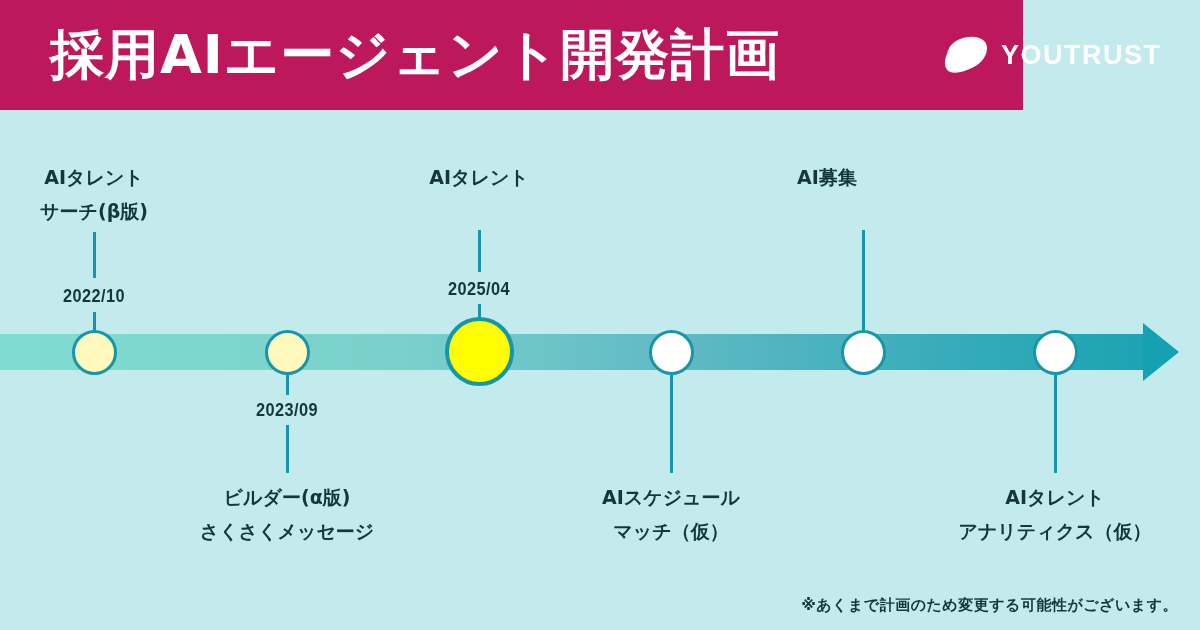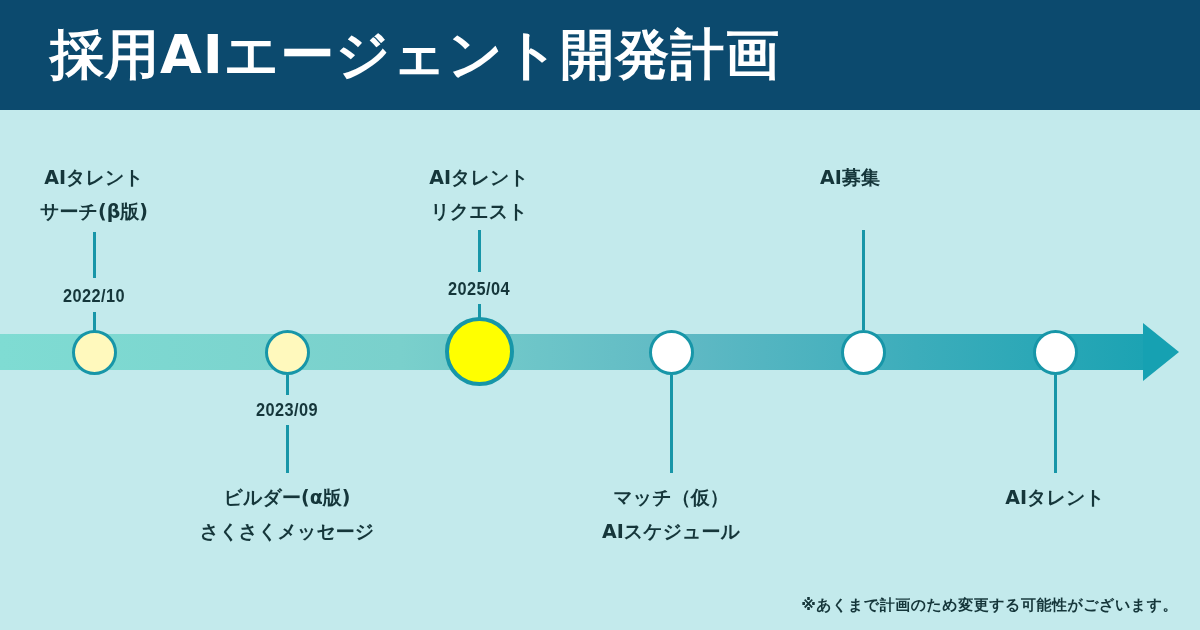--- a/index.html
+++ b/index.html
@@ -4,22 +4,22 @@
   <style>
     * { margin: 0; padding: 0; box-sizing: border-box; }
     html, body { width: 1200px; height: 630px; overflow: hidden; }
     body {
       position: relative;
       background: #c3eaec;
       font-family: "DejaVu Sans", "Liberation Sans", sans-serif;
       color: #16383c;
     }
     .header {
-      position: absolute; left: 0; top: 0; width: 1200px; height: 110px;
-      background: #0c4a6e;
+      position: absolute; left: 0; top: 0; width: 1023px; height: 110px;
+      background: #be185d;
     }
     .header-title {
       position: absolute; left: 50px; top: 20px;
       font-size: 54px; font-weight: bold; color: #ffffff;
       letter-spacing: 1px; line-height: 70px; white-space: nowrap;
     }
     .logo {
       position: absolute; left: 943px; top: 34px; height: 42px;
       display: flex; align-items: center; gap: 12px;
     }
@@ -64,20 +64,26 @@
       position: absolute; right: 22px; top: 596px;
       font-size: 15px; font-weight: bold; color: #15363a; letter-spacing: 0.5px;
       white-space: nowrap;
     }
   </style>
 </head>
 <body>
 
 <div class="header">
   <div class="header-title">採用AIエージェント開発計画</div>
+  <div class="logo">
+    <svg viewBox="0 0 46 42">
+      <path d="M4 20 C 6 10, 14 4, 26 3 C 36 2, 44 6, 44 14 C 44 24, 36 32, 24 36 C 14 40, 6 40, 3 34 C 1 30, 2 24, 4 20 Z" fill="#ffffff"></path>
+    </svg>
+    <span class="logo-text">YOUTRUST</span>
+  </div>
 </div>
 
 <div class="timeline-bar"></div>
 <div class="timeline-arrow"></div>
 
 <div>
   <div class="label" style="left:-36px; top:160px;">
     <div>AIタレント</div>
     <div>サーチ(β版)</div>
   </div>
@@ -94,46 +100,46 @@
   <div class="stem" style="left:286px; top:425px; height:48px;"></div>
   <div class="label" style="left:157px; top:480px;">
     <div>ビルダー(α版)</div>
     <div>さくさくメッセージ</div>
   </div>
 </div>
 
 <div>
   <div class="label" style="left:349px; top:160px;">
     <div>AIタレント</div>
-    <div>リクエスト</div>
   </div>
   <div class="stem" style="left:478px; top:230px; height:42px;"></div>
   <div class="date" style="left:409px; top:278px;">2025/04</div>
   <div class="stem" style="left:478px; top:304px; height:14px;"></div>
   <div class="node" style="left:445px; top:317px; width:69px; height:69px; background:#ffff00; border-width:4px;"></div>
 </div>
 
 <div>
   <div class="node" style="left:649px; top:330px; width:45px; height:45px; background:#ffffff;"></div>
   <div class="stem" style="left:670px; top:375px; height:98px;"></div>
   <div class="label" style="left:541px; top:480px;">
+    <div>AIスケジュール</div>
     <div>マッチ（仮）</div>
-    <div>AIスケジュール</div>
   </div>
 </div>
 
 <div>
-  <div class="label" style="left:720px; top:160px;">
+  <div class="label" style="left:697px; top:160px;">
     <div>AI募集</div>
   </div>
   <div class="stem" style="left:862px; top:230px; height:100px;"></div>
   <div class="node" style="left:841px; top:330px; width:45px; height:45px; background:#ffffff;"></div>
 </div>
 
 <div>
   <div class="node" style="left:1033px; top:330px; width:45px; height:45px; background:#ffffff;"></div>
   <div class="stem" style="left:1054px; top:375px; height:98px;"></div>
   <div class="label" style="left:925px; top:480px;">
     <div>AIタレント</div>
+    <div>アナリティクス（仮）</div>
   </div>
 </div>
 
 <div class="note">※あくまで計画のため変更する可能性がございます。</div>
 
 </body></html>

